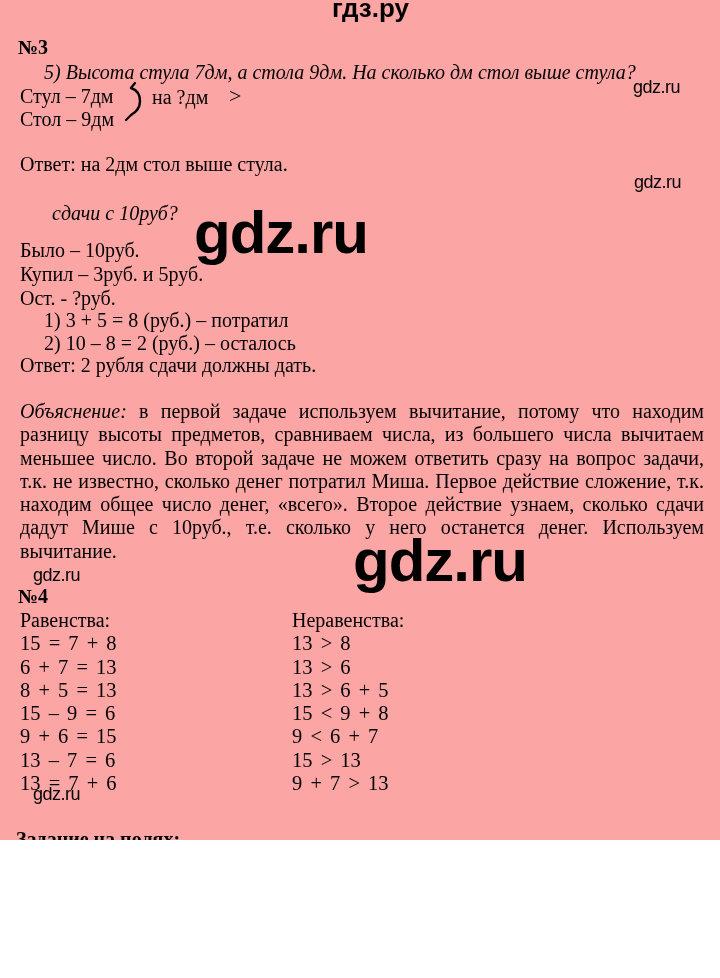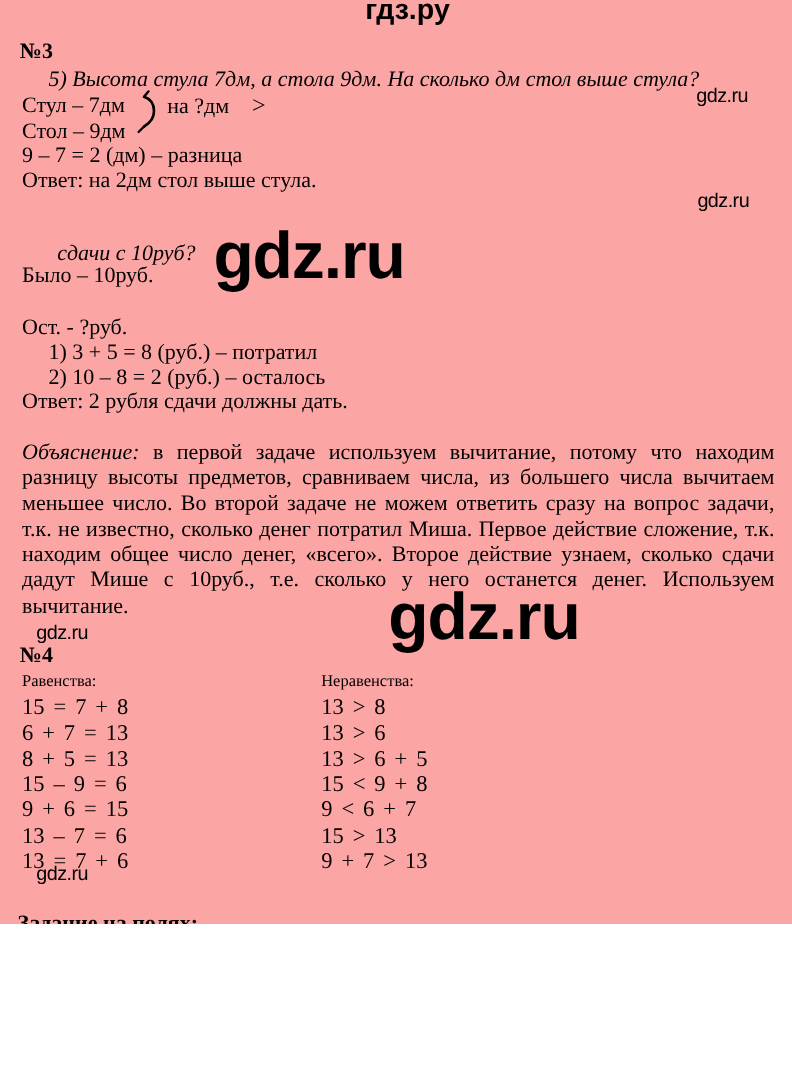--- a/index.html
+++ b/index.html
@@ -5,21 +5,21 @@
   html,body{margin:0;padding:0;background:#fff;}
   .page{
     position:relative;width:720px;height:840px;background:#fca5a5;color:#000;
     font-family:"Liberation Serif",serif;font-size:20px;line-height:23.3px;overflow:hidden;padding-left:21px;
   }
   .abs{position:absolute;white-space:nowrap;}
   .b{font-weight:bold;}
   .i{font-style:italic;}
   .just{position:absolute;margin:0;text-align:justify;white-space:normal;}
   .col{position:absolute;white-space:nowrap;word-spacing:3px;font-size:20.5px;}
-  .col .hdr{word-spacing:normal;font-size:15px;}
+  .col .hdr{word-spacing:normal;font-size:20px;}
   .logo-header{position:absolute;left:0;right:0;top:-5px;text-align:center;
     font-family:"Liberation Sans",sans-serif;font-weight:bold;font-size:26px;line-height:1;}
   .footer-logo{position:absolute;left:0;right:0;top:942px;text-align:center;
     font-family:"Liberation Sans",sans-serif;font-weight:bold;font-size:27px;line-height:1;}
   .wm-s{position:absolute;font-family:"Liberation Sans",sans-serif;font-size:18px;
     letter-spacing:-0.5px;line-height:1;white-space:nowrap;}
   .wm-l{position:absolute;font-family:"Liberation Sans",sans-serif;font-weight:bold;
     font-size:60px;letter-spacing:-1px;line-height:1;white-space:nowrap;}
   .cmp{font-size:22px;}
 </style>
@@ -39,26 +39,26 @@
 
   <svg class="abs" style="left:123px;top:82px;" width="24" height="40" viewBox="0 0 24 40">
     <path d="M8 6 Q17 9 17 19 Q17 28 8 33" fill="none" stroke="#000" stroke-width="2.4" stroke-linecap="round"></path>
     <path d="M8 6 L12 1" fill="none" stroke="#000" stroke-width="2.2" stroke-linecap="round"></path>
     <path d="M8 33 L3 38" fill="none" stroke="#000" stroke-width="2.2" stroke-linecap="round"></path>
   </svg>
 
   <div class="abs" style="left:152px;top:86px;text-align:center;">на ?дм</div>
   <div class="abs cmp" style="left:229px;top:84px;">&gt;</div>
 
-  <div class="abs" style="left:20px;top:130px;">9 – 7 = 2 (дм) – разница</div>
   <div class="abs" style="left:20px;top:153px;">Ответ: на 2дм стол выше стула.</div>
 
-  <div class="abs i" style="left:52px;top:219px;text-align:right;">сдачи с 10руб?</div>
+  <div class="abs i" style="left:52px;top:202px;text-align:right;">сдачи с 10руб?</div>
 
   <div class="abs" style="left:20px;top:239px;">Было – 10руб.</div>
+  <div class="abs" style="left:20px;top:263px;">Купил – 3руб. и 5руб.</div>
   <div class="abs" style="left:20px;top:287px;">Ост. - ?руб.</div>
   <div class="abs" style="left:44px;top:309px;">1) 3 + 5 = 8 (руб.) – потратил</div>
   <div class="abs" style="left:44px;top:332px;">2) 10 – 8 = 2 (руб.) – осталось</div>
   <div class="abs" style="left:20px;top:354px;">Ответ: 2 рубля сдачи должны дать.</div>
 
   <p class="just" style="left:20px;top:400px;width:684px;"><span class="i">Объяснение:</span> <span>в первой задаче используем вычитание, потому что находим разницу высоты предметов, сравниваем числа, из большего числа вычитаем меньшее число. Во второй задаче не можем ответить сразу на вопрос задачи, т.к. не известно, сколько денег потратил Миша. Первое действие сложение, т.к. находим общее число денег, «всего». Второе действие узнаем, сколько сдачи дадут Мише с 10руб., т.е. сколько у него останется денег. Используем вычитание.</span></p>
 
   <div class="abs b" style="left:18px;top:585px;">№4</div>
 
   <div class="col" style="left:20px;top:609px;">

